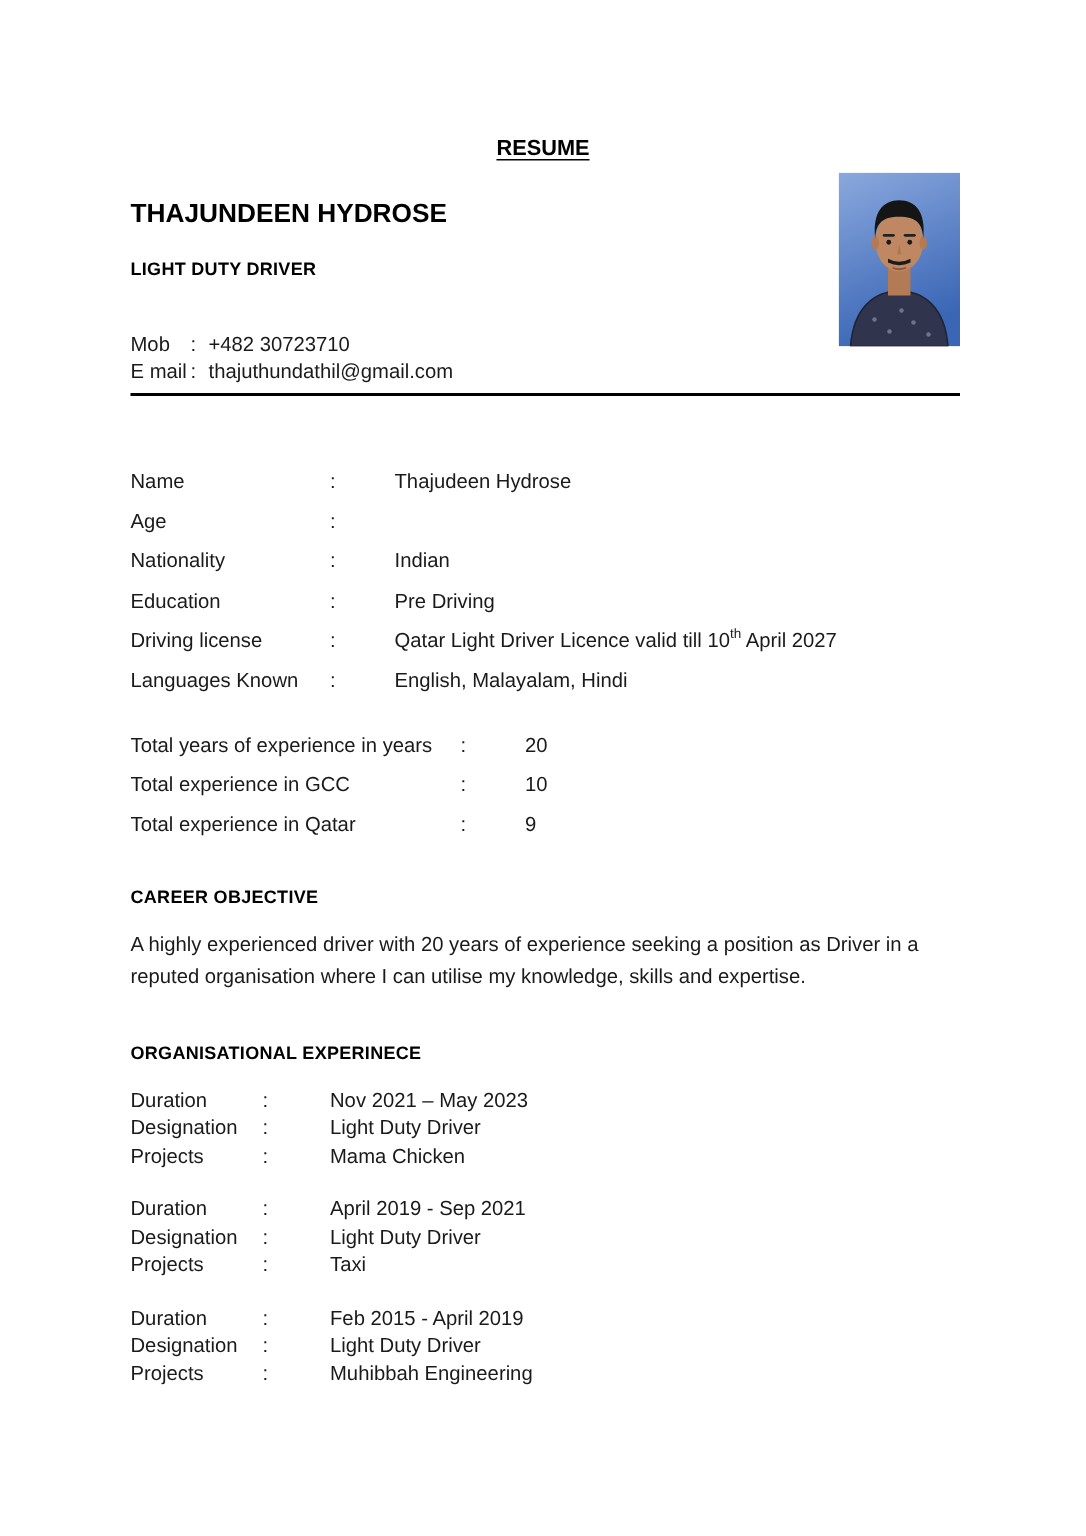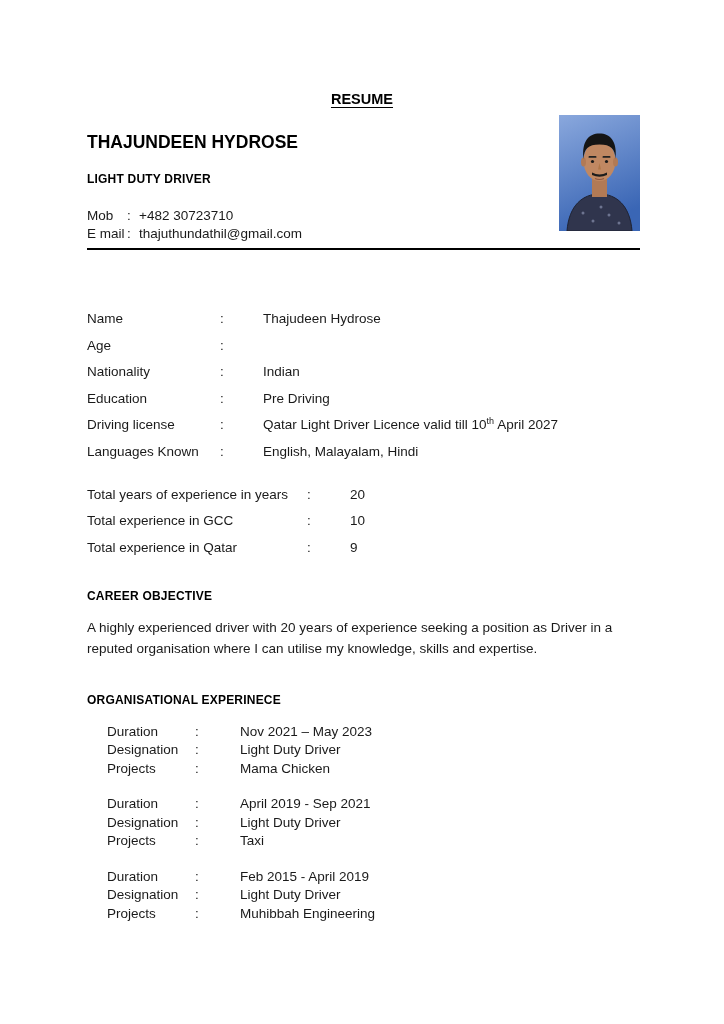--- a/index.html
+++ b/index.html
@@ -35,21 +35,21 @@
     color: #000;
   }
   .candidate-role {
     margin-top: 19px;
     font-size: 12px;
     font-weight: bold;
     color: #000;
     letter-spacing: 0.2px;
   }
   .contact {
-    margin-top: 21px;
+    margin-top: 35px;
     font-size: 13.5px;
     line-height: 17.5px;
   }
   .contact-row { display: flex; }
   .c-label { width: 40px; }
   .c-colon { width: 12px; }
   .header-rule {
     margin-top: 6px;
     width: 553px;
     border-top: 2px solid #000;
@@ -58,21 +58,21 @@
   .photo {
     position: absolute;
     top: 115px;
     left: 559px;
     width: 81px;
     height: 116px;
     overflow: hidden;
   }
   .photo svg { display: block; }
 
-  .details { margin-top: 60px; font-size: 13.5px; }
+  .details { margin-top: 48px; font-size: 13.5px; }
   .detail-row { display: flex; line-height: 17px; margin-bottom: 9.5px; }
   .d-label { width: 133px; }
   .d-colon { width: 43px; }
   .d-value { flex: 1; }
   sup.ord { font-size: 9px; line-height: 0; vertical-align: super; }
 
   .summary { margin-top: 26px; font-size: 13.5px; }
   .summary-row { display: flex; line-height: 17px; margin-bottom: 9.5px; }
   .s-label { width: 220px; }
   .s-colon { width: 43px; }
@@ -84,21 +84,21 @@
     color: #000;
     letter-spacing: 0.2px;
   }
   .objective-text {
     margin-top: 14px;
     font-size: 13.5px;
     line-height: 21.5px;
     max-width: 556px;
   }
   .experience { margin-top: 16px; font-size: 13.5px; }
-  .exp-entry { margin-bottom: 17px; margin-left: 20px; }
+  .exp-entry { margin-bottom: 17px; }
   .exp-row { display: flex; line-height: 18.5px; }
   .e-label { width: 88px; }
   .e-colon { width: 45px; }
 </style>
 </head>
 <body>
 
 <div class="page">
 
   <div class="resume-title-wrap">

